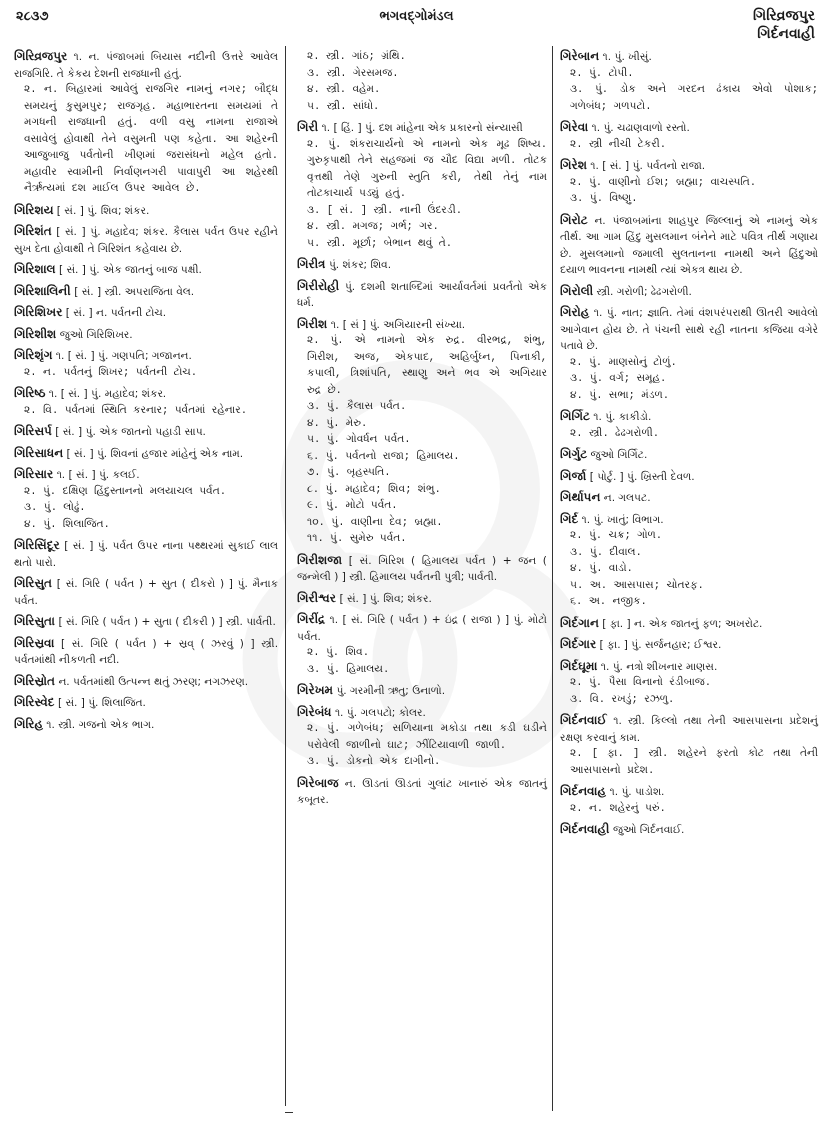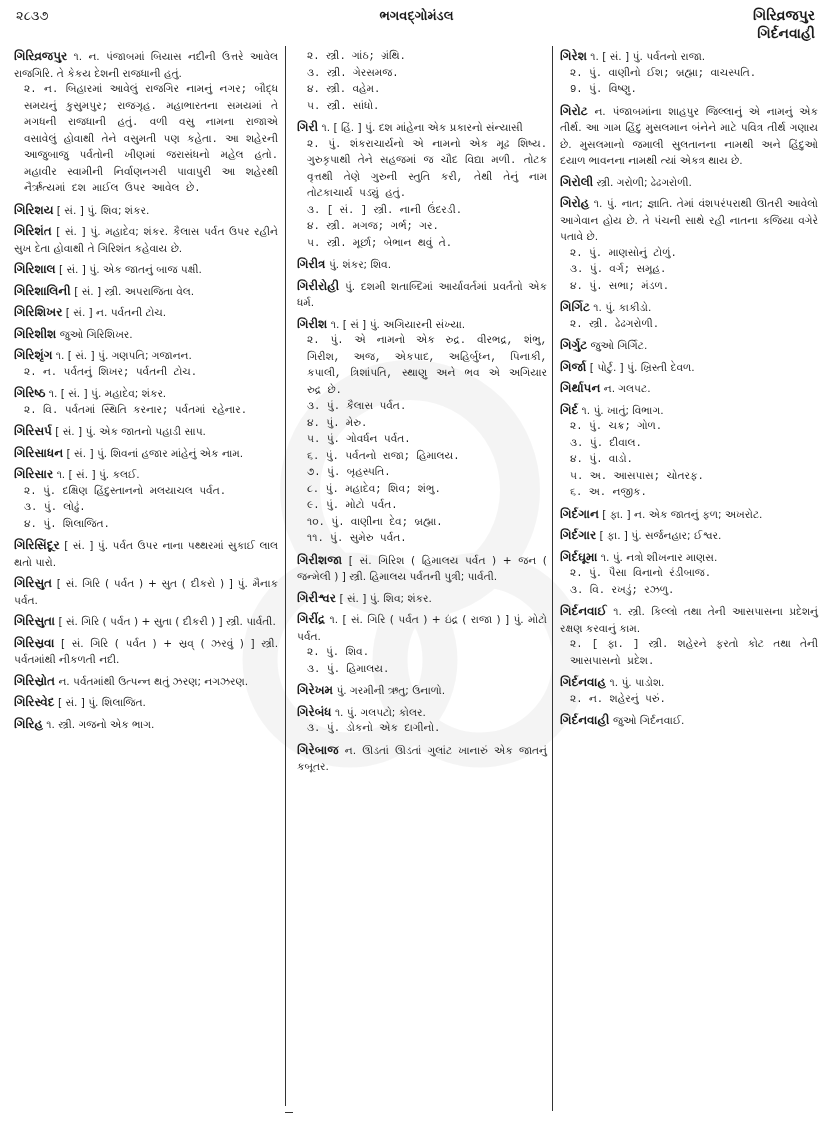--- a/index.html
+++ b/index.html
@@ -5,21 +5,21 @@
   html, body { margin: 0; padding: 0; background: #ffffff; }
   body {
     width: 825px; height: 1126px; position: relative; overflow: hidden;
     font-family: "DejaVu Sans", sans-serif; color: #1a1a1a;
   }
   .watermark {
     position: absolute; left: 240px; top: 360px; width: 340px; height: 420px;
     pointer-events: none; opacity: 0.06;
   }
   .header { position: absolute; left: 0; top: 0; width: 825px; height: 52px; }
-  .page-num { position: absolute; left: 16px; top: 8px; font-size: 13px; font-weight: normal; }
+  .page-num { position: absolute; left: 16px; top: 8px; font-size: 13px; font-weight: bold; }
   .running-title { position: absolute; left: 4px; width: 825px; top: 8px; text-align: center; font-size: 13px; font-weight: bold; }
   .guide-words { position: absolute; right: 10px; top: 6px; text-align: right; font-size: 14px; font-weight: bold; line-height: 18px; }
   .columns { position: absolute; top: 44px; left: 0; width: 825px; height: 1070px; }
   .col { position: absolute; top: 4px; font-size: 10.6px; line-height: 16.5px; }
   .col1 { left: 14px; width: 264px; }
   .col2 { left: 297px; width: 250px; }
   .col3 { left: 560px; width: 258px; }
   .divider { position: absolute; width: 1px; background: #333; }
   .div1 { left: 285px; top: 2px; height: 1060px; }
   .div2 { left: 552px; top: 2px; height: 1065px; }
@@ -78,25 +78,27 @@
         <div class="sense">૫. સ્ત્રી. સાંધો.</div>
       </div>
       <div class="entry"><span class="hw">ગિરી</span> <span>૧. [ હિં. ] પું. દશ માંહેના એક પ્રકારનો સંન્યાસી</span><div class="sense">૨. પું. શંકરાચાર્યનો એ નામનો એક મૂઢ શિષ્ય. ગુરુકૃપાથી તેને સહજમાં જ ચૌદ વિદ્યા મળી. તોટક વૃત્તથી તેણે ગુરુની સ્તુતિ કરી, તેથી તેનું નામ તોટકાચાર્ય પડ્યું હતું.</div><div class="sense">૩. [ સં. ] સ્ત્રી. નાની ઉંદરડી.</div><div class="sense">૪. સ્ત્રી. મગજ; ગર્ભ; ગર.</div><div class="sense">૫. સ્ત્રી. મૂર્છા; બેભાન થવું તે.</div></div>
       <div class="entry"><span class="hw">ગિરીત્ર</span> <span>પું. શંકર; શિવ.</span></div>
       <div class="entry"><span class="hw">ગિરીરોહી</span> <span>પું. દશમી શતાબ્દિમાં આર્યાવર્તમાં પ્રવર્તતો એક ધર્મ.</span></div>
       <div class="entry"><span class="hw">ગિરીશ</span> <span>૧. [ સં ] પું. અગિયારની સંખ્યા.</span><div class="sense">૨. પું. એ નામનો એક રુદ્ર. વીરભદ્ર, શંભુ, ગિરીશ, અજ, એકપાદ, અહિર્બુધ્ન, પિનાકી, કપાલી, ત્રિશાંપતિ, સ્થાણુ અને ભવ એ અગિયાર રુદ્ર છે.</div><div class="sense">૩. પું. કૈલાસ પર્વત.</div><div class="sense">૪. પું. મેરુ.</div><div class="sense">૫. પું. ગોવર્ધન પર્વત.</div><div class="sense">૬. પું. પર્વતનો રાજા; હિમાલય.</div><div class="sense">૭. પું. બૃહસ્પતિ.</div><div class="sense">૮. પું. મહાદેવ; શિવ; શંભુ.</div><div class="sense">૯. પું. મોટો પર્વત.</div><div class="sense">૧૦. પું. વાણીના દેવ; બ્રહ્મા.</div><div class="sense">૧૧. પું. સુમેરુ પર્વત.</div></div>
       <div class="entry"><span class="hw">ગિરીશજા</span> <span>[ સં. ગિરિશ ( હિમાલય પર્વત ) + જન ( જન્મેલી ) ] સ્ત્રી. હિમાલય પર્વતની પુત્રી; પાર્વતી.</span></div>
       <div class="entry"><span class="hw">ગિરીશ્વર</span> <span>[ સં. ] પું. શિવ; શંકર.</span></div>
       <div class="entry"><span class="hw">ગિરીંદ્ર</span> <span>૧. [ સં. ગિરિ ( પર્વત ) + ઇંદ્ર ( રાજા ) ] પું. મોટો પર્વત.</span><div class="sense">૨. પું. શિવ.</div><div class="sense">૩. પું. હિમાલય.</div></div>
       <div class="entry"><span class="hw">ગિરેખમ</span> <span>પું. ગરમીની ઋતુ; ઉનાળો.</span></div>
-      <div class="entry"><span class="hw">ગિરેબંધ</span> <span>૧. પું. ગલપટો; કોલર.</span><div class="sense">૩. પું. ડોકનો એક દાગીનો.</div></div>
+      <div class="entry"><span class="hw">ગિરેબંધ</span> <span>૧. પું. ગલપટો; કોલર.</span><div class="sense">૨. પું. ગળેબંધ; સળિયાના મકોડા તથા કડી ઘડીને પરોવેલી જાળીનો ઘાટ; ઝીંટિયાવાળી જાળી.</div><div class="sense">૩. પું. ડોકનો એક દાગીનો.</div></div>
       <div class="entry"><span class="hw">ગિરેબાજ</span> <span>ન. ઊડતાં ઊડતાં ગુલાંટ ખાનારું એક જાતનું કબૂતર.</span></div>
     </div>
   <div class="col col3">
-      <div class="entry"><span class="hw">ગિરેશ</span> <span>૧. [ સં. ] પું. પર્વતનો રાજા.</span><div class="sense">૨. પું. વાણીનો ઈશ; બ્રહ્મા; વાચસ્પતિ.</div><div class="sense">9. પું. વિષ્ણુ.</div></div>
+      <div class="entry"><span class="hw">ગિરેબાન</span> <span>૧. પું. ખીસું.</span><div class="sense">૨. પું. ટોપી.</div><div class="sense">૩. પું. ડોક અને ગરદન ઢંકાય એવો પોશાક; ગળેબંધ; ગળપટો.</div></div>
+      <div class="entry"><span class="hw">ગિરેવા</span> <span>૧. પું. ચઢાણવાળો રસ્તો.</span><div class="sense">૨. સ્ત્રી નીચી ટેકરી.</div></div>
+      <div class="entry"><span class="hw">ગિરેશ</span> <span>૧. [ સં. ] પું. પર્વતનો રાજા.</span><div class="sense">૨. પું. વાણીનો ઈશ; બ્રહ્મા; વાચસ્પતિ.</div><div class="sense">૩. પું. વિષ્ણુ.</div></div>
       <div class="entry"><span class="hw">ગિરોટ</span> <span>ન. પંજાબમાંના શાહપુર જિલ્લાનું એ નામનું એક તીર્થ. આ ગામ હિંદુ મુસલમાન બંનેને માટે પવિત્ર તીર્થ ગણાય છે. મુસલમાનો જમાલી સુલતાનના નામથી અને હિંદુઓ દયાળ ભાવનના નામથી ત્યાં એકત્ર થાય છે.</span></div>
       <div class="entry"><span class="hw">ગિરોલી</span> <span>સ્ત્રી. ગરોળી; ઢેઢગરોળી.</span></div>
       <div class="entry"><span class="hw">ગિરોહ</span> <span>૧. પું. નાત; જ્ઞાતિ. તેમાં વંશપરંપરાથી ઊતરી આવેલો આગેવાન હોય છે. તે પંચની સાથે રહી નાતના કજિયા વગેરે પતાવે છે.</span><div class="sense">૨. પું. માણસોનું ટોળું.</div><div class="sense">૩. પું. વર્ગ; સમૂહ.</div><div class="sense">૪. પું. સભા; મંડળ.</div></div>
       <div class="entry"><span class="hw">ગિર્ગિટ</span> <span>૧. પું. કાકીડો.</span><div class="sense">૨. સ્ત્રી. ઢેઢગરોળી.</div></div>
       <div class="entry"><span class="hw">ગિર્ગુટ</span> <span>જુઓ ગિર્ગિટ.</span></div>
       <div class="entry"><span class="hw">ગિર્જા</span> <span>[ પોર્ટુ. ] પું. ખ્રિસ્તી દેવળ.</span></div>
       <div class="entry"><span class="hw">ગિર્થાપન</span> <span>ન. ગલપટ.</span></div>
       <div class="entry"><span class="hw">ગિર્દ</span> <span>૧. પું. ખાતું; વિભાગ.</span><div class="sense">૨. પું. ચક્ર; ગોળ.</div><div class="sense">૩. પું. દીવાલ.</div><div class="sense">૪. પું. વાડો.</div><div class="sense">૫. અ. આસપાસ; ચોતરફ.</div><div class="sense">૬. અ. નજીક.</div></div>
       <div class="entry"><span class="hw">ગિર્દગાન</span> <span>[ ફા. ] ન. એક જાતનું ફળ; અખરોટ.</span></div>
       <div class="entry"><span class="hw">ગિર્દગાર</span> <span>[ ફા. ] પું. સર્જનહાર; ઈશ્વર.</span></div>

